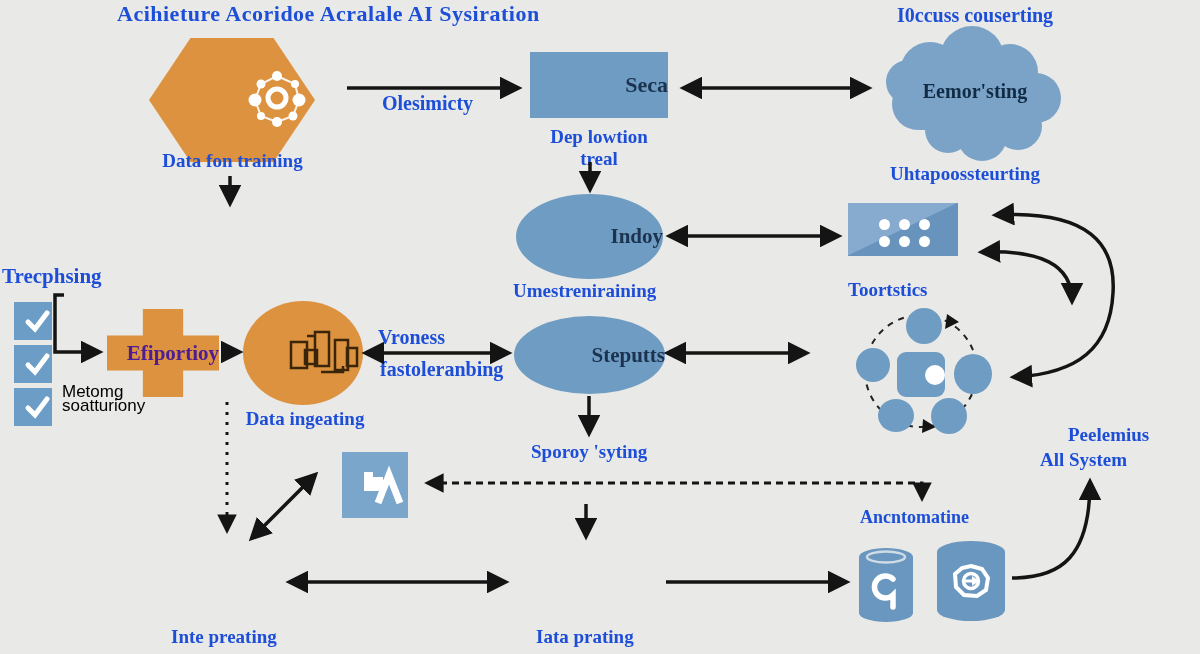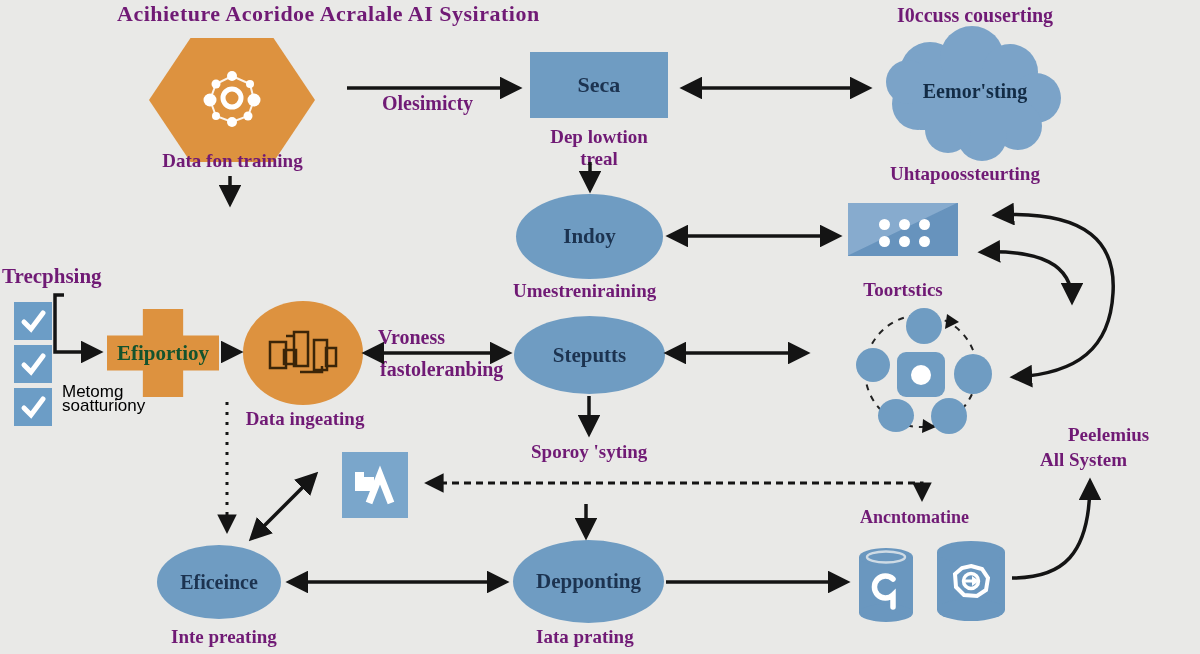--- a/index.html
+++ b/index.html
@@ -4,22 +4,22 @@
 <style>
   *{margin:0;padding:0;box-sizing:border-box}
   html,body{width:1200px;height:654px}
   body{background:#e9e9e7;font-family:"Liberation Serif",serif;color:#161616;overflow:hidden}
   #canvas{position:relative;width:1200px;height:654px}
   .abs{position:absolute}
   svg.layer{position:absolute;left:0;top:0;pointer-events:none}
   #svg-under{z-index:1}
   .shape{z-index:2}
   #svg-over{z-index:3}
-  .lbl{position:absolute;z-index:2;font-weight:bold;font-size:19px;white-space:nowrap;color:#701a75}
-  .center{display:flex;align-items:center;justify-content:center}
+  .lbl{position:absolute;z-index:2;font-weight:bold;font-size:19px;white-space:nowrap;color:#1d4ed8}
+  .center{display:flex;align-items:center;justify-content:flex-end}
   .node-text{font-weight:bold;color:#1c3350}
   .ellipse{border-radius:50%;background:#6f9cc2}
   .title{font-size:22px;letter-spacing:.5px}
   .hexagon{background:#dd923f;clip-path:polygon(25% 0%,75% 0%,100% 50%,75% 100%,25% 100%,0% 50%)}
   .cross{background:#dd923f;clip-path:polygon(32% 0%,68% 0%,68% 30%,100% 30%,100% 70%,68% 70%,68% 100%,32% 100%,32% 70%,0% 70%,0% 30%,32% 30%)}
   .outline-box{border:3px solid #2b2b2b;background:transparent}
   .checkbox{position:absolute;width:38px;height:38px;background:#6c9dc6;z-index:2}
   .tile{background:linear-gradient(to bottom right,#87abce 49%,#6793bd 50%)}
   .dot{position:absolute;border-radius:50%;background:#fff}
   .clusterball{position:absolute;border-radius:50%;background:#6f9cc2;z-index:2}
@@ -96,21 +96,21 @@
         <polyline points="6,16 13,23 25,7" fill="none" stroke="#fff" stroke-width="5" stroke-linecap="round"></polyline>
       </svg>
   </div>
   <div class="checkbox center" style="left:14px;top:388px">
     <svg width="30" height="30" viewBox="0 0 30 30">
         <polyline points="6,16 13,23 25,7" fill="none" stroke="#fff" stroke-width="5" stroke-linecap="round"></polyline>
       </svg>
   </div>
 
   <div class="abs shape cross center" style="left:107px;top:309px;width:112px;height:88px">
-    <span style="font-weight:bold;font-size:21px;color:#14532d">Efiportioy</span>
+    <span style="font-weight:bold;font-size:21px;color:#4c1d95">Efiportioy</span>
   </div>
 
   <div class="abs shape center" style="left:243px;top:301px;width:120px;height:104px;border-radius:50%;background:#dd923f">
     <svg width="78" height="58" viewBox="0 0 78 58">
       <g fill="none" stroke="#3b2508" stroke-width="2.5">
         <rect x="6" y="18" width="16" height="26"></rect>
         <rect x="20" y="26" width="12" height="14"></rect>
         <rect x="30" y="8" width="14" height="34"></rect>
         <rect x="50" y="16" width="13" height="30"></rect>
         <rect x="62" y="24" width="10" height="18"></rect>
@@ -134,27 +134,21 @@
   </div>
 
   <div class="abs shape center" style="left:342px;top:452px;width:66px;height:66px;background:#7aa6cb">
     <svg width="48" height="44" viewBox="0 0 48 44">
       <rect x="4" y="9" width="9" height="6" fill="#fff"></rect>
       <rect x="4" y="14" width="19" height="14" fill="#fff"></rect>
       <path d="M18 40 L29 12 L40 40" fill="none" stroke="#fff" stroke-width="7"></path>
     </svg>
   </div>
 
-  <div class="abs shape ellipse center" style="left:157px;top:545px;width:124px;height:74px">
-    <span class="node-text" style="font-size:20px">Eficeince</span>
-  </div>
-
-  <div class="abs shape ellipse center" style="left:513px;top:540px;width:151px;height:83px">
-    <span class="node-text" style="font-size:21px">Depponting</span>
-  </div>
+
 
   <div class="abs shape" style="left:858px;top:546px">
     <svg width="56" height="78" viewBox="0 0 56 78">
       <rect x="1" y="11" width="54" height="56" fill="#6a97bf"></rect>
       <ellipse cx="28" cy="67" rx="27" ry="9" fill="#6a97bf"></ellipse>
       <ellipse cx="28" cy="11" rx="27" ry="9" fill="#6a97bf"></ellipse>
       <ellipse cx="28" cy="11" rx="19" ry="5.5" fill="none" stroke="#cfdbe5" stroke-width="2.5"></ellipse>
       <path d="M 35 33 A 11 11 0 1 0 35 49 L 35 61" fill="none" stroke="#fff" stroke-width="5.5" stroke-linecap="round"></path>
     </svg>
   </div>
@@ -205,21 +199,21 @@
   <div class="lbl" style="left:140px;top:150px;width:185px;text-align:center">Data fon training</div>
   <div class="lbl" style="left:382px;top:92px;font-size:20px">Olesimicty</div>
 
   <div class="lbl two-line" style="left:530px;top:126px;width:138px">
     <div>Dep lowtion</div>
     <div>treal</div>
   </div>
 
   <div class="lbl" style="left:513px;top:280px">Umestreniraining</div>
   <div class="lbl" style="left:890px;top:163px">Uhtapoossteurting</div>
-  <div class="lbl" style="left:848px;top:279px;width:110px;text-align:center">Toortstics</div>
+  <div class="lbl" style="left:848px;top:279px;width:110px;">Toortstics</div>
 
   <div class="lbl" style="left:2px;top:264px;font-size:21px">Trecphsing</div>
   <div class="abs note-sm" style="left:62px;top:385px;z-index:2">
     <div>Metomg</div>
     <div>soatturiony</div>
   </div>
 
   <div class="lbl" style="left:240px;top:408px;width:130px;text-align:center">Data ingeating</div>
   <div class="lbl" style="left:378px;top:326px;font-size:20px">Vroness</div>
   <div class="lbl" style="left:380px;top:358px;font-size:20px">fastoleranbing</div>

